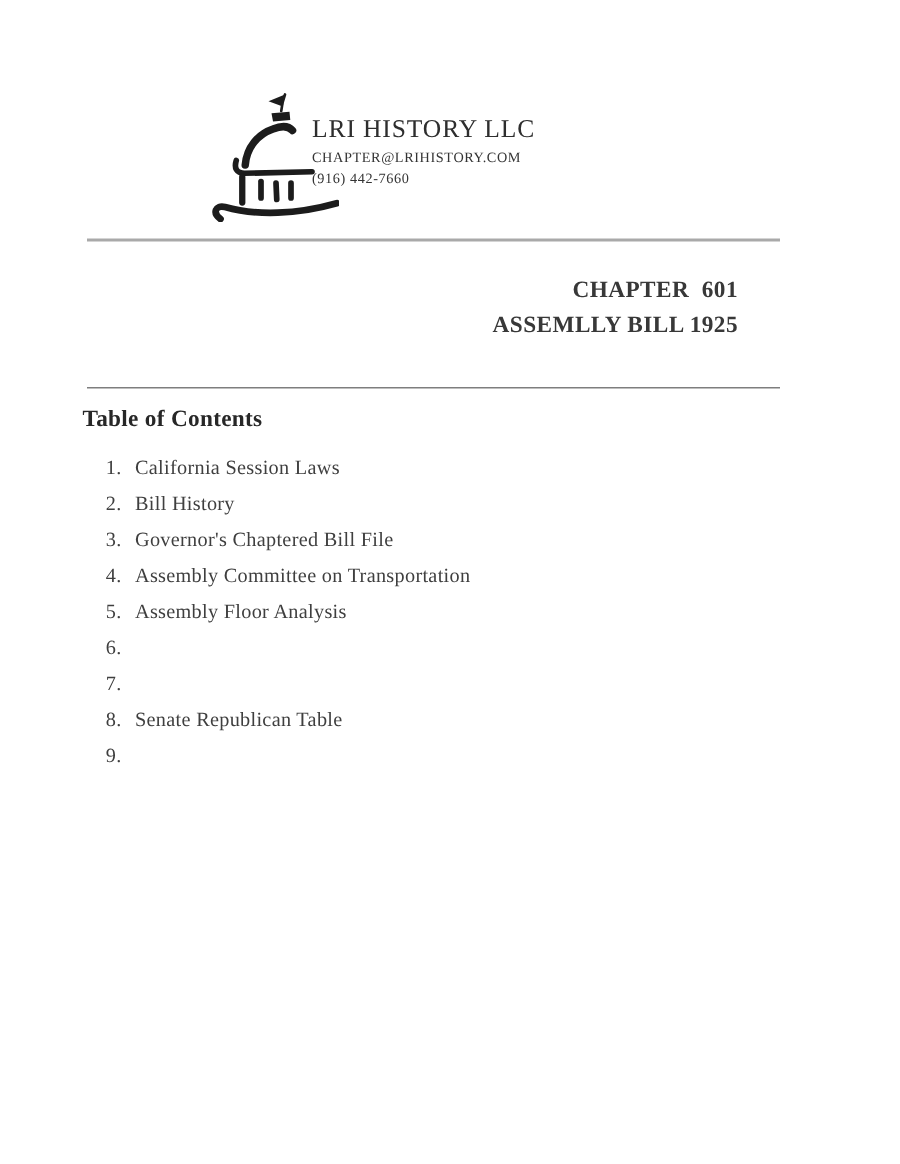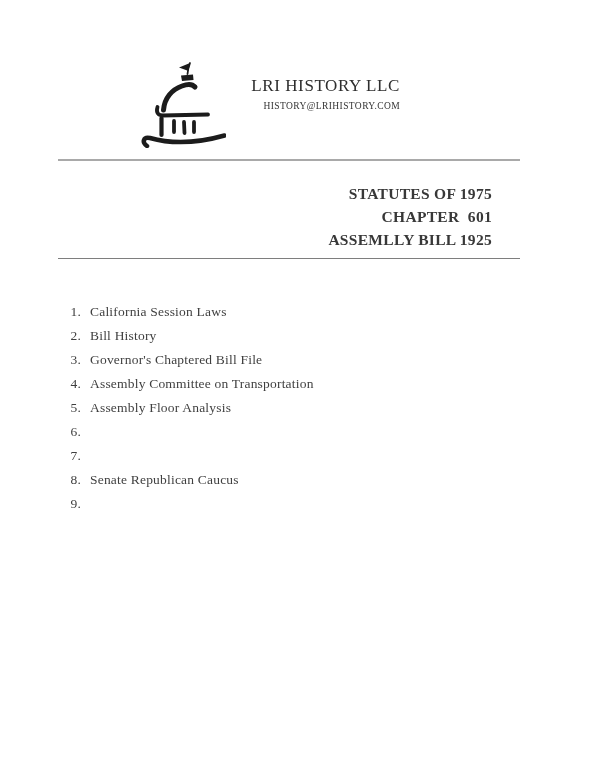--- a/index.html
+++ b/index.html
@@ -20,24 +20,24 @@
   
   .logo {
     position: absolute;
     left: 136px;
     top: 58px;
     width: 90px;
     height: 90px;
   }
   .company {
     position: absolute;
-    left: 196px;
+    left: 208px;
     top: 76px;
     width: 204px;
-    text-align: right;
+    text-align: left;
   }
   .company-name {
     font-size: 17px;
     letter-spacing: 0.6px;
     color: #2e2e2e;
     margin-bottom: 5px;
     white-space: nowrap;
   }
   .contact-line {
     font-size: 9.5px;
@@ -140,33 +140,34 @@
         <path d="M48 64 L48.5 75" stroke-width="3.8"></path>
         <path d="M58 64 L58 74" stroke-width="3.8"></path>
 
         <path d="M11 88 C5.5 84 7.5 78.5 14 80 C35 86 62 85 88.5 77.5" stroke-width="4.5"></path>
       </g>
     </svg>
   </div>
 
   <div class="company">
     <div class="company-name">LRI HISTORY LLC</div>
-    <div class="contact-line">HISTORY@LRIHISTORY.COM</div>
+    <div class="contact-line">CHAPTER@LRIHISTORY.COM</div>
+    <div class="contact-line">(916) 442-7660</div>
   </div>
 
   <div class="rule rule-top"></div>
 
   <div class="bill-block">
-    <div>STATUTES OF 1975</div>
     <div>CHAPTER  601</div>
     <div>ASSEMLLY BILL 1925</div>
   </div>
 
   <div class="rule rule-bottom"></div>
 
+  <h1 class="toc-heading">Table of Contents</h1>
 
   <div class="toc-list">
     <div class="toc-item">
       <span class="toc-num">1.</span>
       <span class="toc-label">California Session Laws</span>
     </div>
     <div class="toc-item">
       <span class="toc-num">2.</span>
       <span class="toc-label">Bill History</span>
     </div>
@@ -183,20 +184,20 @@
       <span class="toc-label">Assembly Floor Analysis</span>
     </div>
     <div class="toc-item">
       <span class="toc-num">6.</span>
     </div>
     <div class="toc-item">
       <span class="toc-num">7.</span>
     </div>
     <div class="toc-item">
       <span class="toc-num">8.</span>
-      <span class="toc-label">Senate Republican Caucus</span>
+      <span class="toc-label">Senate Republican Table</span>
     </div>
     <div class="toc-item">
       <span class="toc-num">9.</span>
     </div>
   </div>
 
 </div>
 
 </body></html>

